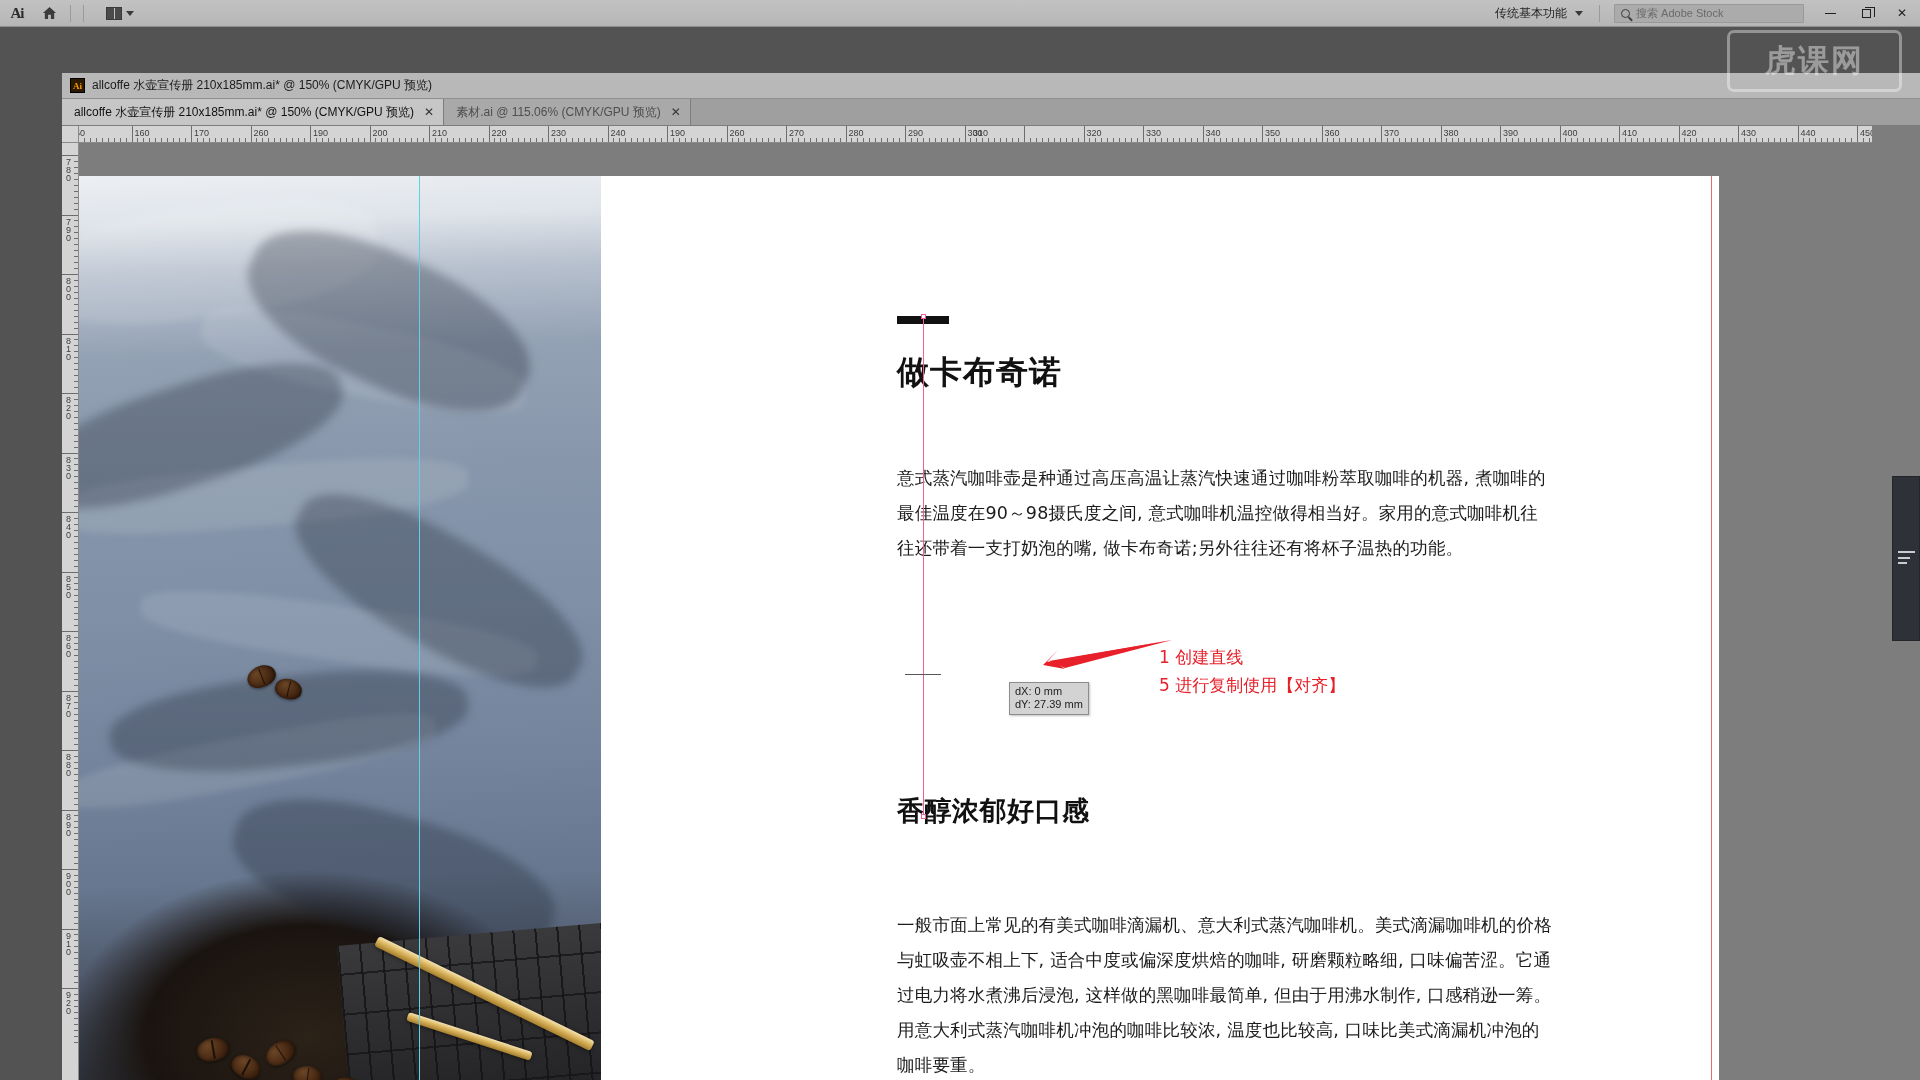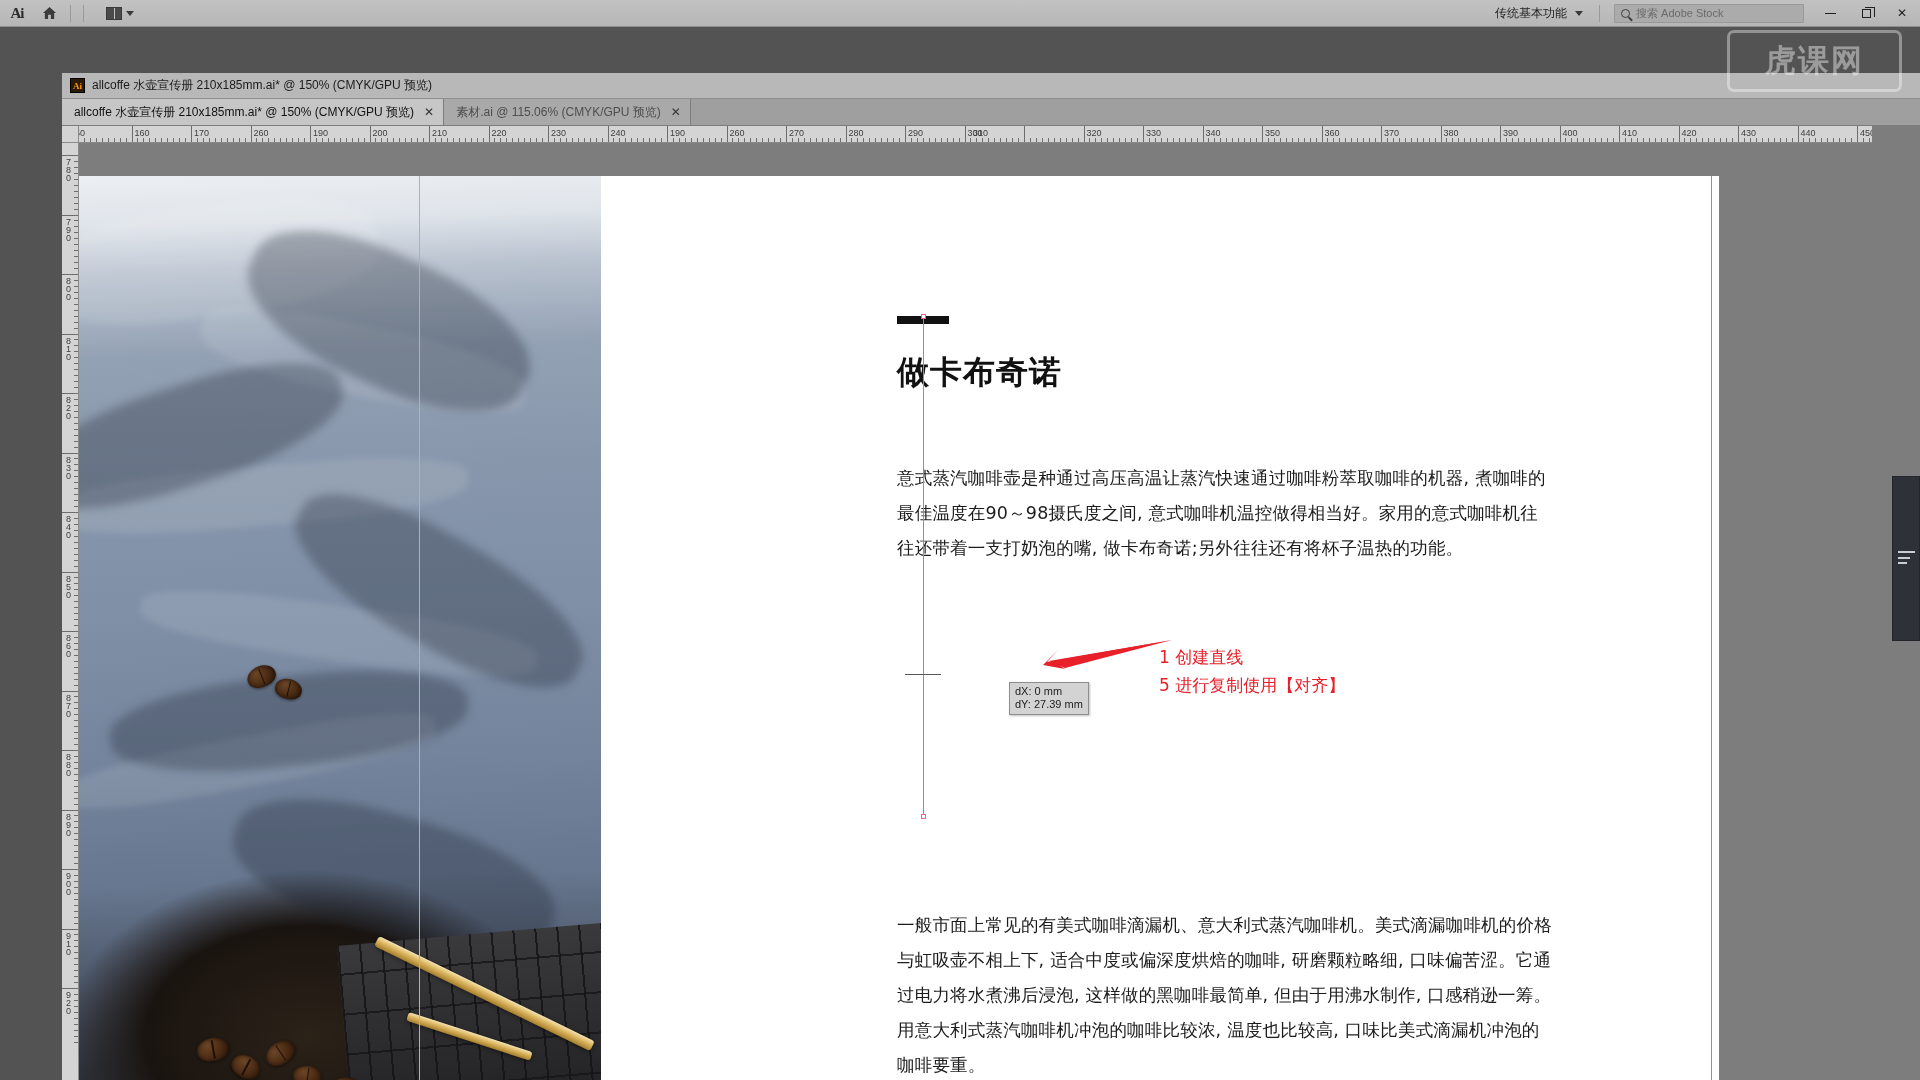--- a/index.html
+++ b/index.html
@@ -947,20 +947,21 @@
       <div class="bean" style="left:248px; top:902px; width:33px; height:24px; transform:rotate(-18deg);"></div>
 
     </div>
 
     <div class="content">
       <div class="rule-bar"></div>
       <div class="h1-title">做卡布奇诺</div>
       <div class="body-p p1">意式蒸汽咖啡壶是种通过高压高温让蒸汽快速通过咖啡粉萃取咖啡的机器, 煮咖啡的最佳温度在90～98摄氏度之间, 意式咖啡机温控做得相当好。家用的意式咖啡机往往还带着一支打奶泡的嘴, 做卡布奇诺;另外往往还有将杯子温热的功能。</div>
 
       <div class="h2-block">
+        <div>香醇浓郁好口感</div>
       </div>
       <div class="body-p p2">一般市面上常见的有美式咖啡滴漏机、意大利式蒸汽咖啡机。美式滴漏咖啡机的价格与虹吸壶不相上下, 适合中度或偏深度烘焙的咖啡, 研磨颗粒略细, 口味偏苦涩。它通过电力将水煮沸后浸泡, 这样做的黑咖啡最简单, 但由于用沸水制作, 口感稍逊一筹。用意大利式蒸汽咖啡机冲泡的咖啡比较浓, 温度也比较高, 口味比美式滴漏机冲泡的咖啡要重。</div>
     </div>
 
     <div class="guide-v" style="left:340px;"></div>
     <div class="margin-line" style="left:1632px;"></div>
     <div class="sel-line"></div>
     <div class="anchor-end"></div>
     <div class="anchor-pt" style="left:842px; top:138px;"></div>
     <div class="anchor-pt" style="left:842px; top:638px;"></div>

